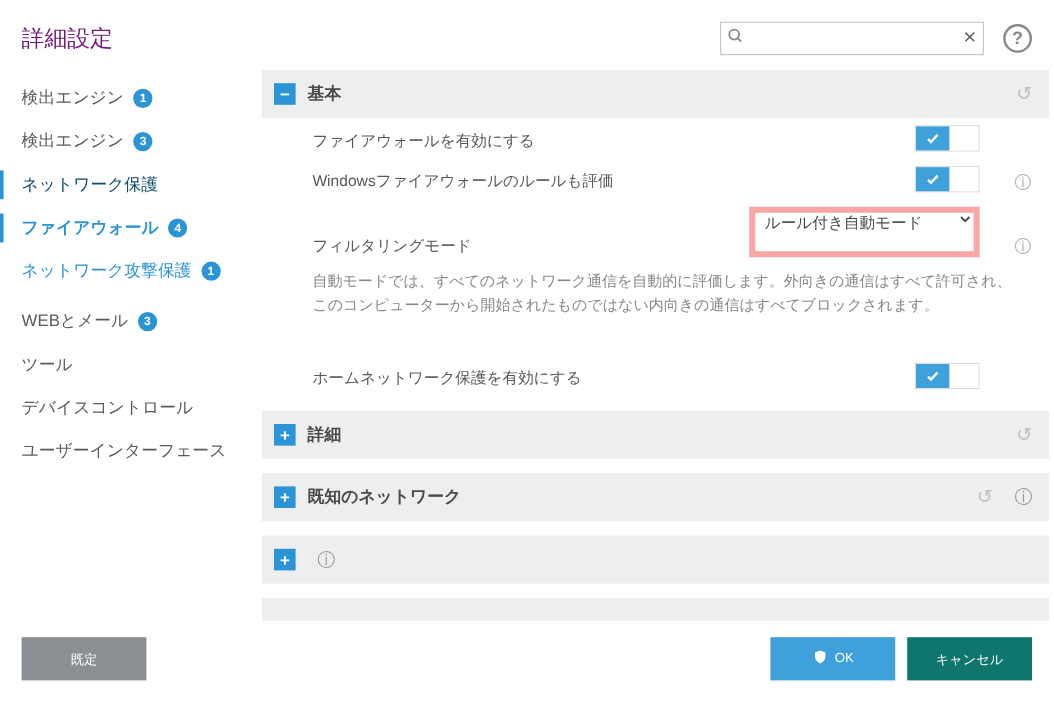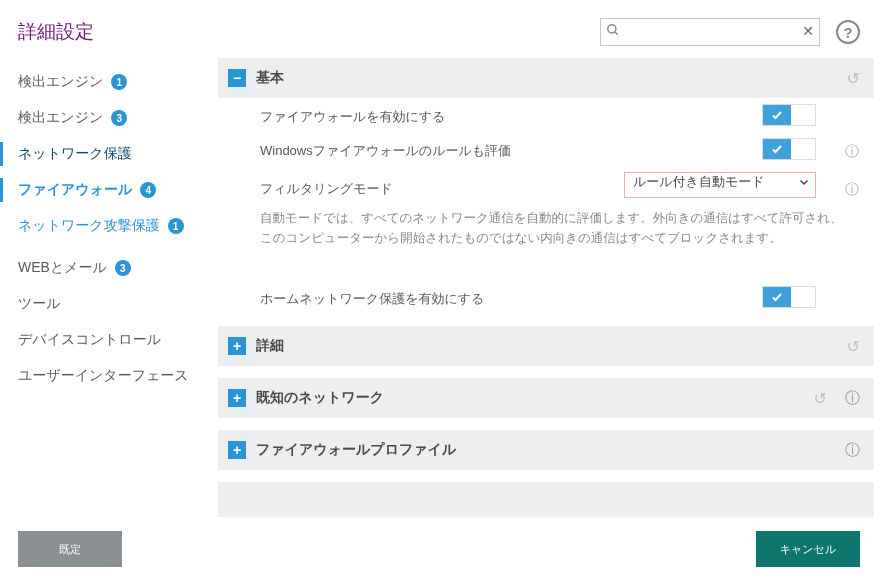--- a/index.html
+++ b/index.html
@@ -27,21 +27,21 @@
   .revert-icon { color: #bfbfbf; font-size: 16px; cursor: pointer; }
   .info-icon-sec { color: #999; font-size: 15px; cursor: pointer; margin-left: 8px; }
   .row { display: flex; align-items: flex-end; padding: 6px 14px 6px 42px; min-height: 32px; gap: 28px; }
   .row-label { flex: 1; color: #585858; font-size: 13px; }
   .toggle { width: 54px; height: 22px; display: flex; border: 1px solid #ddd; cursor: pointer; }
   .toggle .on { width: 28px; background: #3ea1db; display: flex; align-items: center; justify-content: center; color: #fff; }
   .toggle .off { flex: 1; background: #fff; }
   .info-icon { width: 16px; height: 16px; color: #aaa; display: flex; align-items: center; justify-content: center; font-size: 14px; cursor: pointer; font-style: normal; }
   .info-icon.ph { visibility: hidden; }
   .select-wrap { position: relative; width: 192px; }
-  .select { width: 100%; height: 26px; border: 1px solid #fca5a5; padding: 0 26px 0 8px; background: #fff; font-size: 13px; cursor: pointer; appearance: none; }
+  .select { width: 100%; height: 42px; border: 5px solid #fca5a5; padding: 0 26px 0 8px; background: #fff; font-size: 13px; cursor: pointer; appearance: none; }
   .select-chev { position: absolute; right: 6px; top: 4px; color: #555; pointer-events: none; font-size: 13px; }
   .desc { padding: 4px 24px 14px 42px; color: #888; font-size: 12.5px; line-height: 1.6; }
   .spacer { height: 18px; }
   .collapsed-section { margin-top: 12px; }
   .footer { display: flex; align-items: center; padding: 14px 18px 18px 18px; gap: 10px; }
   .footer .sp { flex: 1; }
   .btn { min-width: 104px; height: 36px; border: none; color: #fff; font-size: 11px; cursor: pointer; display: inline-flex; align-items: center; justify-content: center; gap: 6px; }
   .btn-grey { background: #8a8f93; }
   .btn-blue { background: #3ea1db; }
   .btn-grey2 { background: #0f766e; }
@@ -176,31 +176,38 @@
 
     <div class="collapsed-section section-header">
       <div class="exp-btn">+</div>
       <div class="section-title">既知のネットワーク</div>
       <span class="revert-icon">↺</span>
       <span class="info-icon-sec">ⓘ</span>
     </div>
 
     <div class="collapsed-section section-header">
       <div class="exp-btn">+</div>
-      <div class="section-title">ファイアウォールプロファイル</div>
       <span class="info-icon-sec">ⓘ</span>
     </div>
 
     <div class="collapsed-section section-header">
       
       
       
       
     </div>
 
   </div>
 </div>
 
 <div class="footer">
   <button class="btn btn-grey">既定</button>
   <div class="sp"></div>
+  <button class="btn btn-blue">
+    <span class="shield-icon">
+      <svg width="13" height="13" viewBox="0 0 24 24" fill="#fff">
+          <path d="M12 2 L20 5 V11 C20 16 16.5 20.5 12 22 C7.5 20.5 4 16 4 11 V5 Z"></path>
+        </svg>
+    </span>
+    <span>OK</span>
+  </button>
   <button class="btn btn-grey2">キャンセル</button>
 </div>
 
 </body></html>

